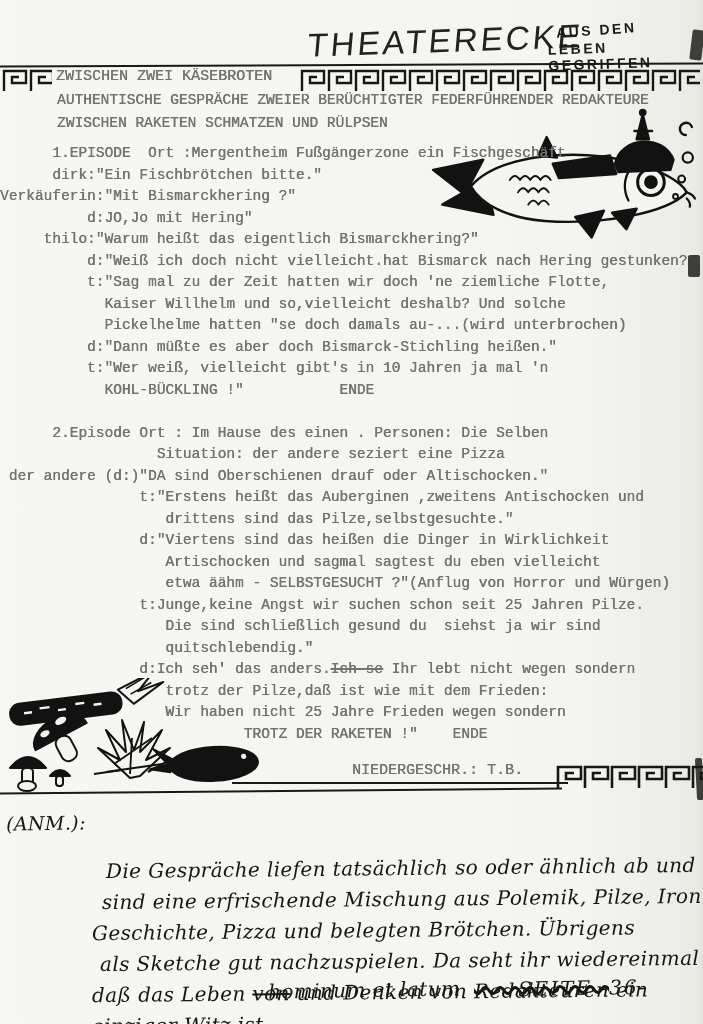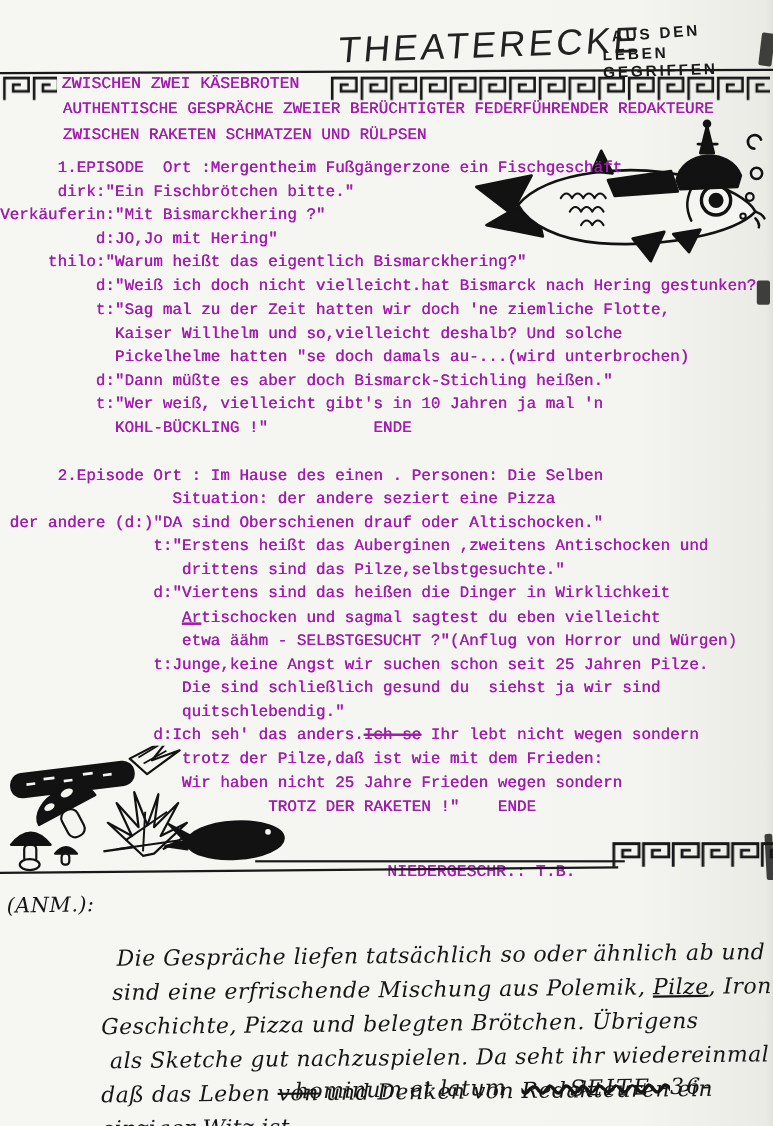--- a/index.html
+++ b/index.html
@@ -4,23 +4,23 @@
 <style>
   html,body{margin:0;padding:0}
   body{
     width:703px;height:1024px;position:relative;overflow:hidden;
     background:linear-gradient(90deg,#f6f6f2 0%,#f4f4f0 82%,#ebebe6 99%,#e2e2dc 100%);
     font-family:"Liberation Mono","DejaVu Sans Mono",monospace;color:#1c1c1c;
   }
   .abs{position:absolute}
   
   .tw{font-family:"Liberation Mono","DejaVu Sans Mono",monospace;font-size:14.5px;
-      white-space:pre;text-shadow:.35px 0 0 currentColor;color:#a21caf}
+      white-space:pre;text-shadow:.35px 0 0 currentColor;color:#737373}
   .tline{line-height:21.5px;min-height:21.5px}
-  .deco-underline{text-decoration:underline;text-decoration-thickness:1.5px}
+  .deco-underline{text-decoration-thickness:1.5px}
   .deco-strike{text-decoration:line-through;text-decoration-thickness:2px}
   .deco-scribble{text-decoration:line-through;text-decoration-style:wavy;text-decoration-thickness:3px}
   
   .title{font-family:"Liberation Sans",sans-serif;font-size:33px;letter-spacing:3px;
          transform:skewX(-7deg) rotate(-2deg);color:#222;font-weight:400}
   .hand-caps{font-family:"Liberation Sans",sans-serif;font-weight:700;font-size:14px;
              letter-spacing:2.5px;color:#1a1a1a}
   
   .hand{font-family:"DejaVu Serif",serif;font-style:italic;font-size:20px;color:#161616;
         white-space:pre;letter-spacing:.4px}
@@ -137,21 +137,21 @@
     </g>
 
     <g transform="rotate(-3 210 86)">
       <ellipse cx="212" cy="86" rx="44" ry="17" fill="#121212"></ellipse>
       <path d="M172 80 L152 68 L166 84 L148 88 L168 92 Z" fill="#121212"></path>
       <circle cx="242" cy="80" r="2.6" fill="#f4f4f0" stroke="none"></circle>
     </g>
   </g>
 </svg>
 
-<div class="abs tw" style="left:352px;top:784px;font-size:15px">NIEDERGESCHR.: T.B.</div>
+<div class="abs tw" style="left:352px;top:762px;font-size:15px">NIEDERGESCHR.: T.B.</div>
 <div class="abs rule" style="left:232px;top:782px;width:336px;height:1.8px"></div>
 <div class="abs rule" style="left:0;top:790px;width:562px;height:1.6px;transform:rotate(-.5deg)"></div>
 <svg class="abs" style="left:556px;top:762px" width="147" height="30">
   <defs>
       <pattern id="m3" width="27" height="28" patternUnits="userSpaceOnUse">
     <path d="M2 26 V5 H25 V17 H10 V11 H18" fill="none" stroke="#171717" stroke-width="2.6"></path>
   </pattern>
     </defs>
   <rect width="147" height="28" fill="url(#m3)"></rect>
 </svg>

